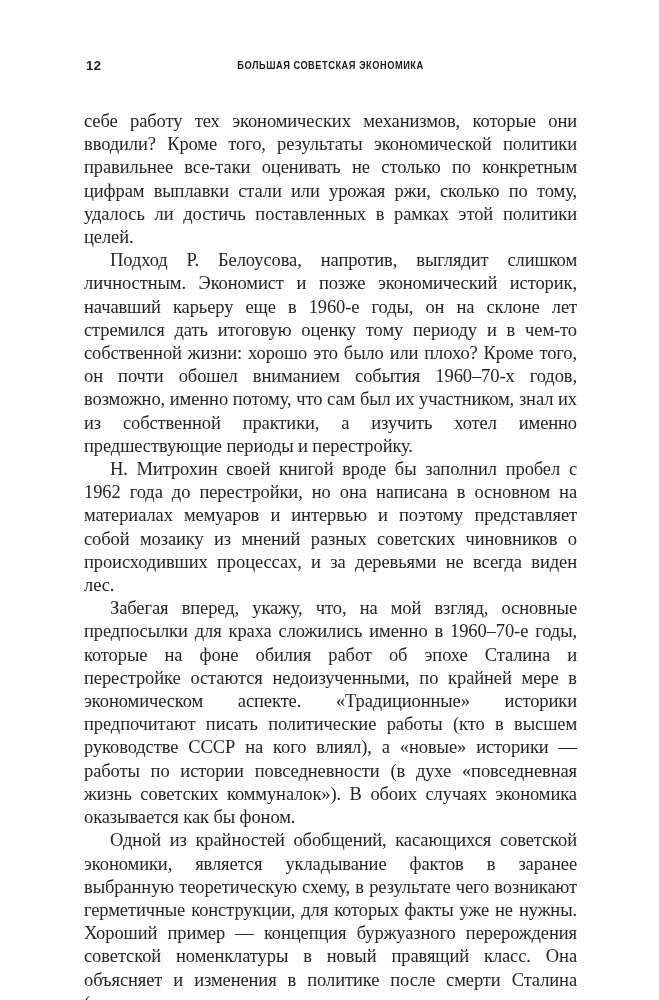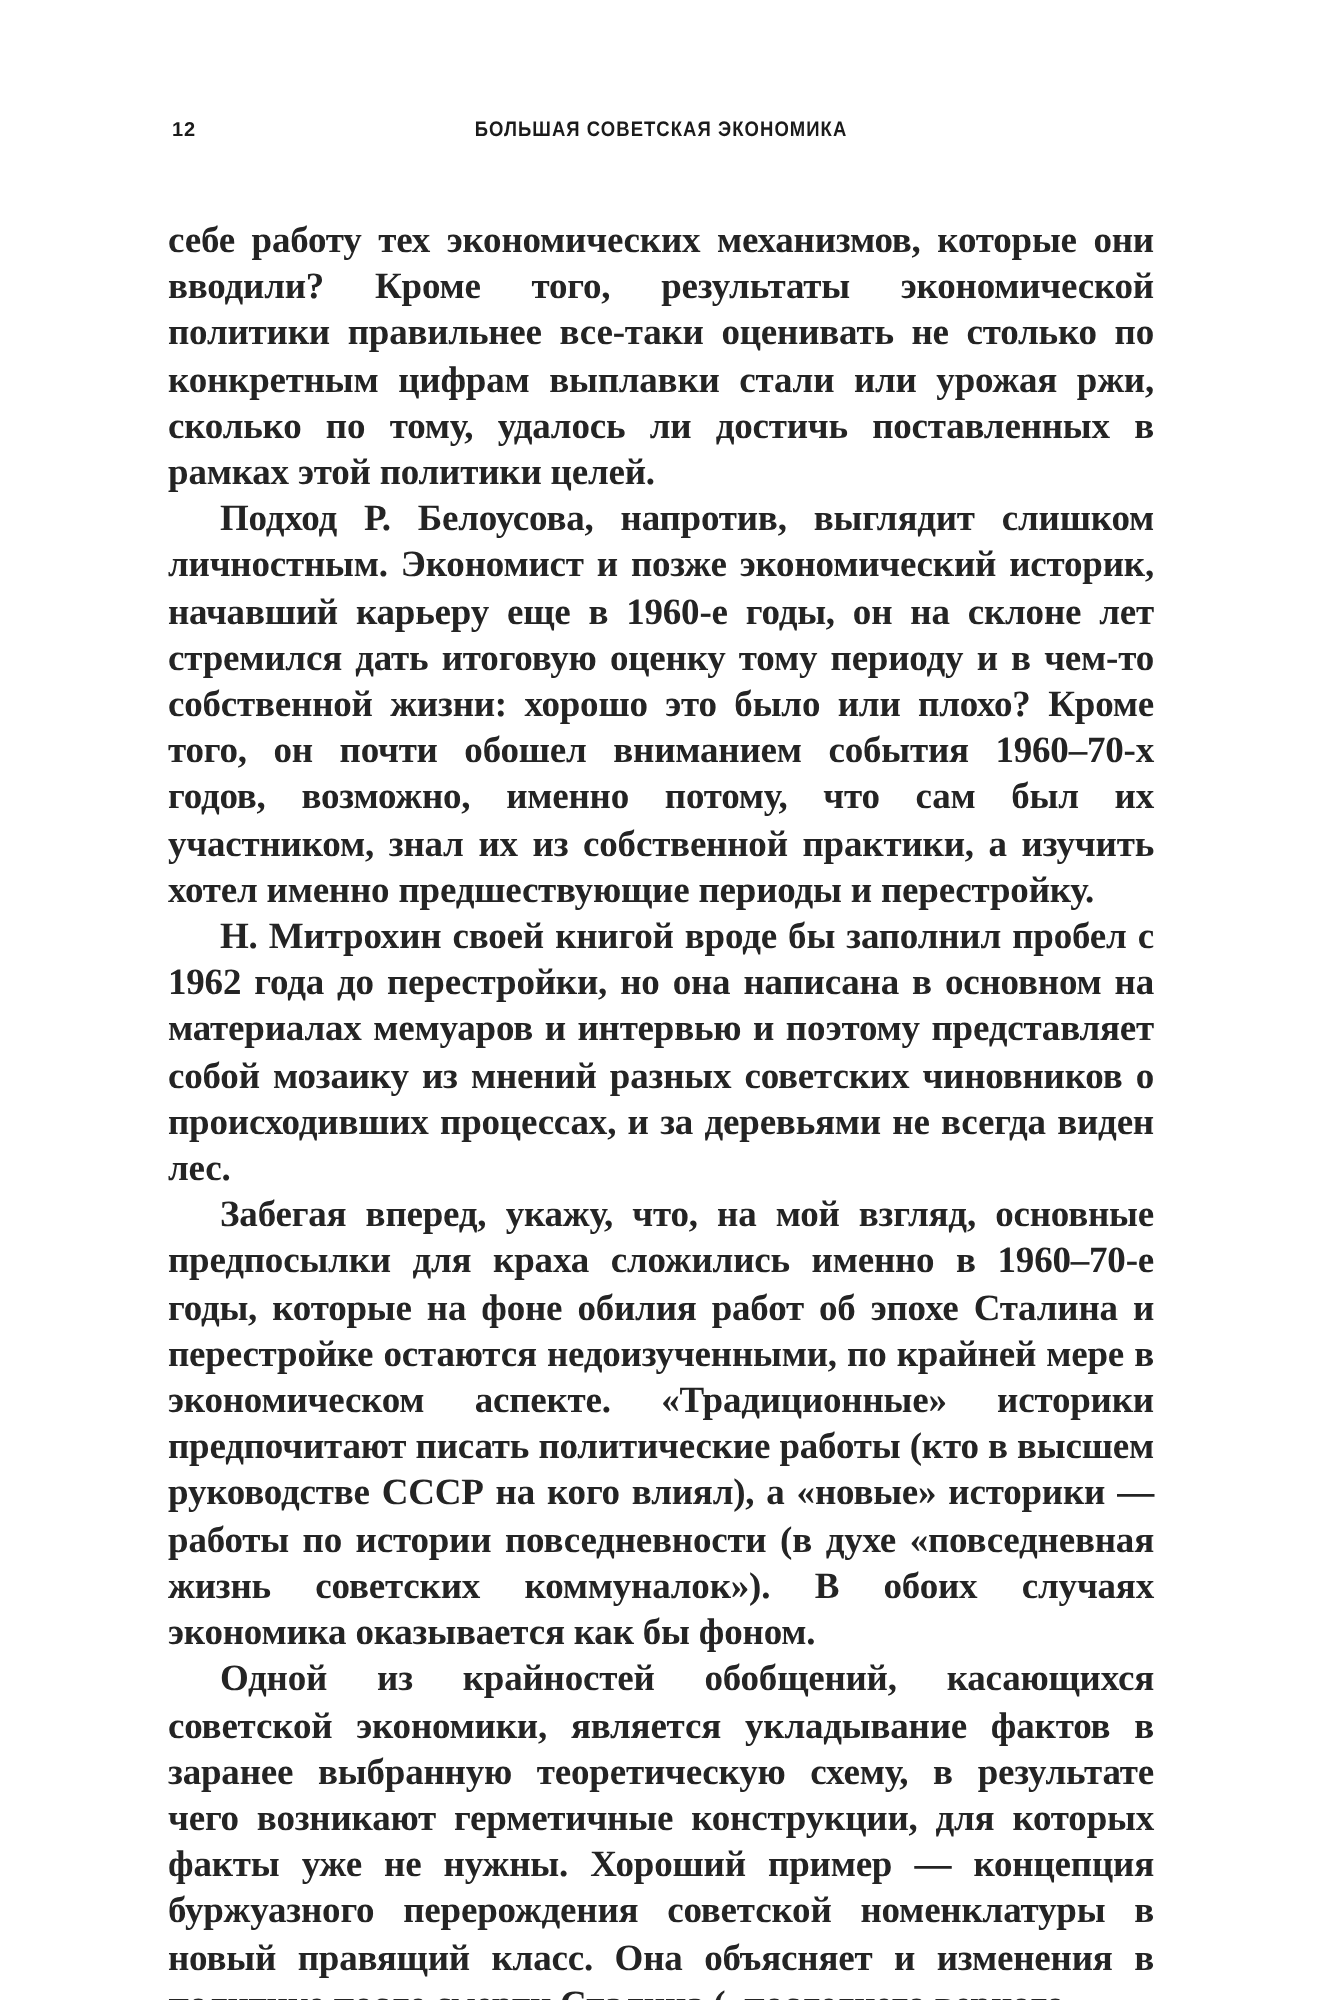--- a/index.html
+++ b/index.html
@@ -30,21 +30,21 @@
     height: 12px;
     font-family: "Liberation Sans", "DejaVu Sans", sans-serif;
     font-weight: 700;
     color: var(--hfg);
     line-height: 11px;
   }
   .page-number {
     position: absolute;
     left: 2px;
     top: 0;
-    font-size: 10px;
+    font-size: 13px;
     letter-spacing: 0.5px;
   }
   .running-title {
     width: 100%;
     text-align: center;
     font-size: 10.5px;
     letter-spacing: 0.6px;
     transform: scaleX(0.88);
     transform-origin: 50% 50%;
     white-space: nowrap;
@@ -57,21 +57,20 @@
     font-size: 18.5px;
     line-height: 23.2px;
     text-align: justify;
     letter-spacing: -0.1px;
     hyphens: auto;
     -webkit-hyphens: auto;
   }
   .para {
     margin: 0;
     padding: 0;
-    font-weight: bold;
   }
   .para.indent {
     text-indent: 26px;
   }
 </style>
 </head>
 <body>
 
 <div class="page">
 

